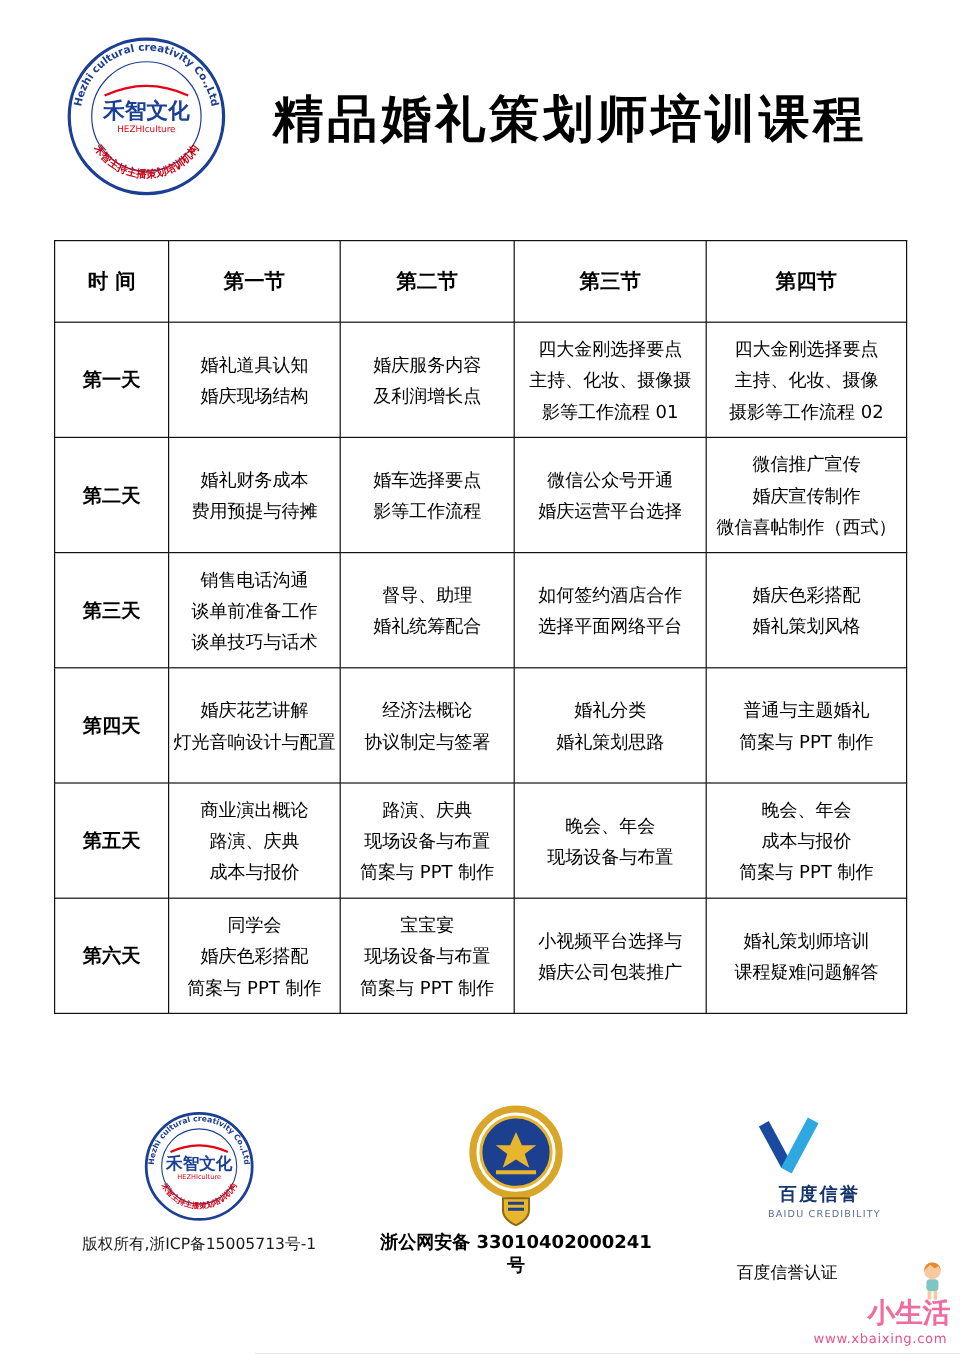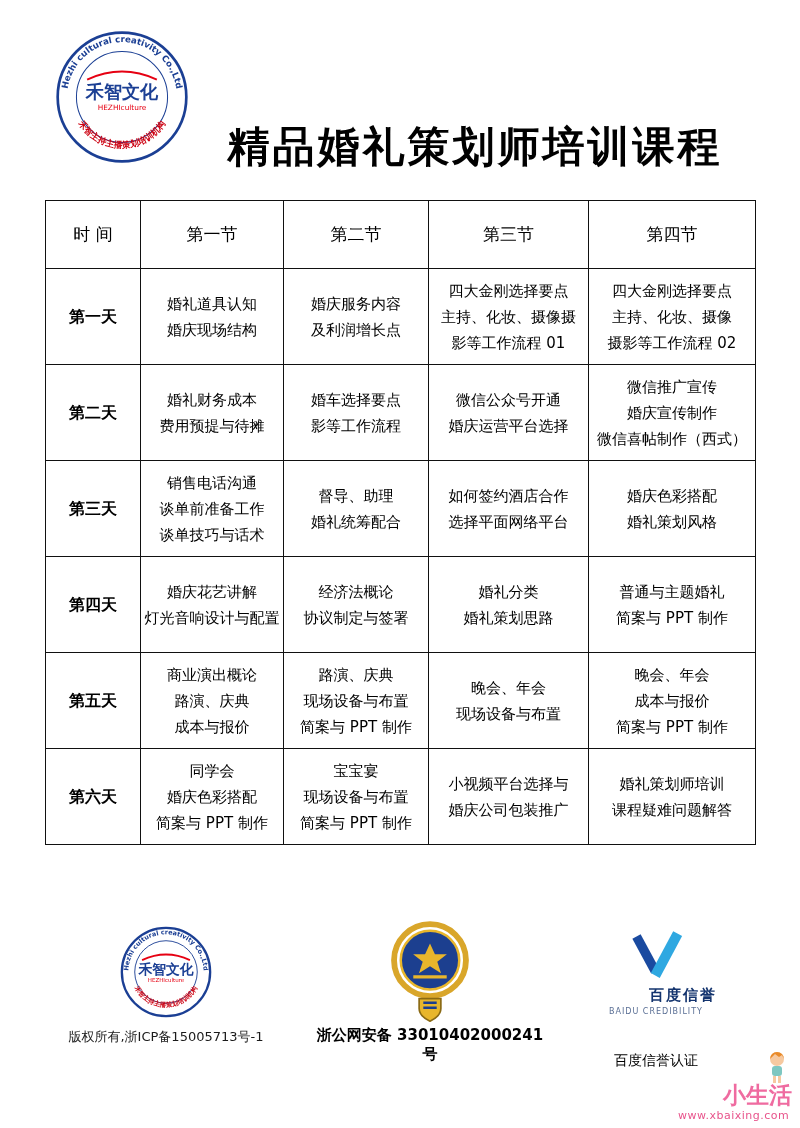--- a/index.html
+++ b/index.html
@@ -9,40 +9,39 @@
     background:#ffffff; overflow:hidden;
   }
   
   .seal-large { position:absolute; left:55px; top:30px; width:134px; height:134px; }
   .seal-small { position:absolute; left:120px; top:926px; width:92px; height:92px; }
   .page-title {
     position:absolute; left:190px; top:76px; width:570px;
     text-align:center; font-size:42px; font-weight:bold; color:#000;
     letter-spacing:3px; line-height:1.1;
     font-family:"DejaVu Serif","Liberation Serif",serif;
-    margin-top:48px;
   }
   
   table.course {
     position:absolute; left:45px; top:200px; width:710px;
     border-collapse:collapse; table-layout:fixed;
   }
   table.course th, table.course td {
     border:1px solid #111; text-align:center; vertical-align:middle;
     white-space:pre-line; color:#000; padding:4px 2px;
   }
-  table.course th { font-size:17px; font-weight:normal; height:68px; }
+  table.course th { font-size:17px; font-weight:bold; height:68px; }
   table.course td { font-size:15px; line-height:26px; height:96px; }
   table.course td.day { font-size:16px; font-weight:bold; }
   
   .police-emblem { position:absolute; left:388px; top:920px; width:84px; height:102px; }
   .baidu-v { position:absolute; left:627px; top:930px; width:58px; height:52px; }
   .baidu-name { position:absolute; left:595px; top:986px; width:122px; text-align:right;
     font-size:15px; font-weight:bold; color:#14346e; letter-spacing:2px; }
-  .baidu-en { position:absolute; left:595px; top:1007px; width:122px; text-align:center;
+  .baidu-en { position:absolute; left:626px; top:1007px; width:122px; text-align:center;
     font-size:8px; color:#5a6f95; letter-spacing:1px; }
   .copyright { position:absolute; left:56px; top:1028px; width:220px; text-align:center;
     font-size:13px; color:#1a1a1a; }
   .police-record { position:absolute; left:312px; top:1026px; width:236px; text-align:center;
     font-size:15px; font-weight:bold; color:#000; }
   .baidu-cert { position:absolute; left:595px; top:1052px; width:122px; text-align:center;
     font-size:14px; color:#000; }
   
   .watermark { position:absolute; right:8px; bottom:6px; width:132px; }
   .wm-row { display:flex; align-items:flex-end;flex-direction:column; }

